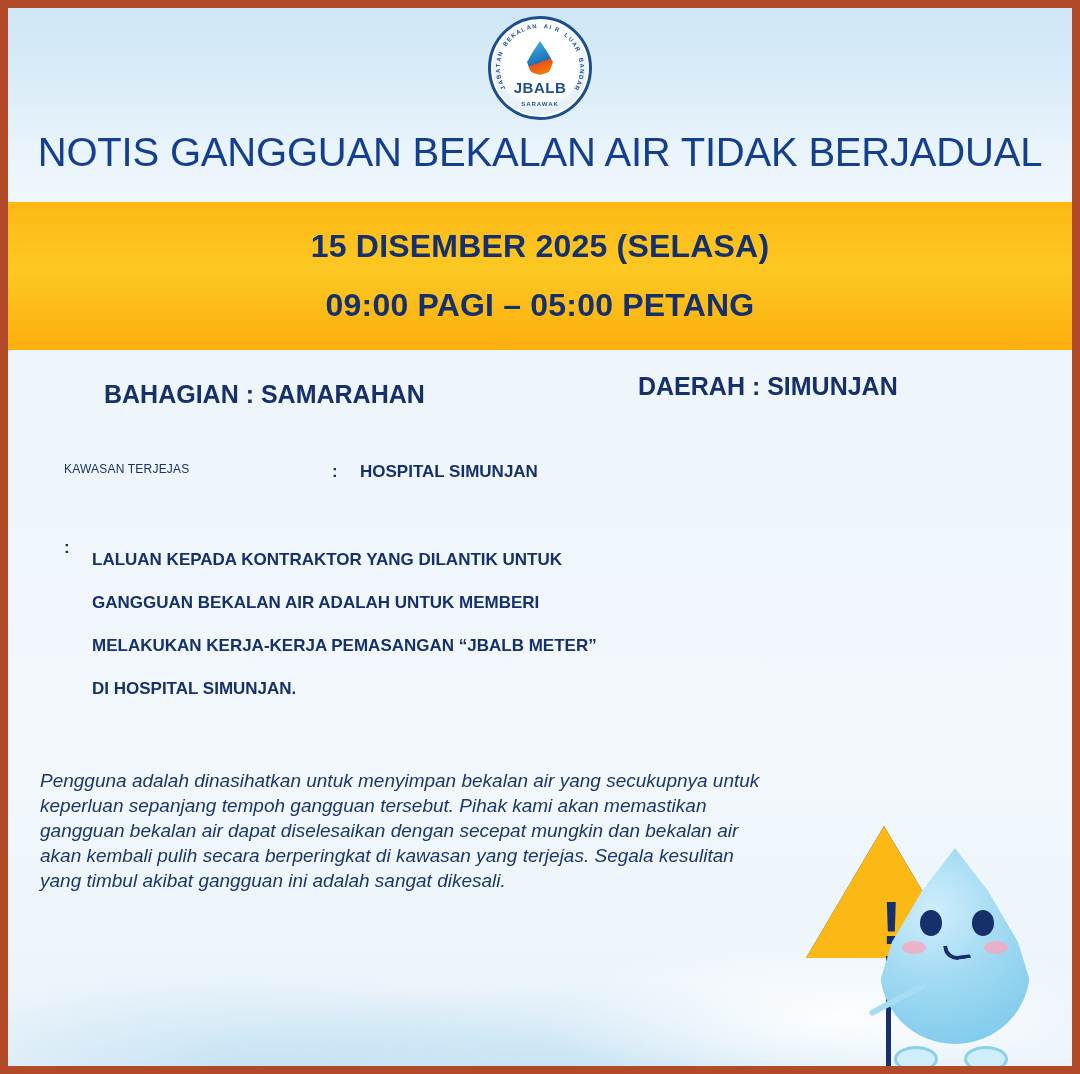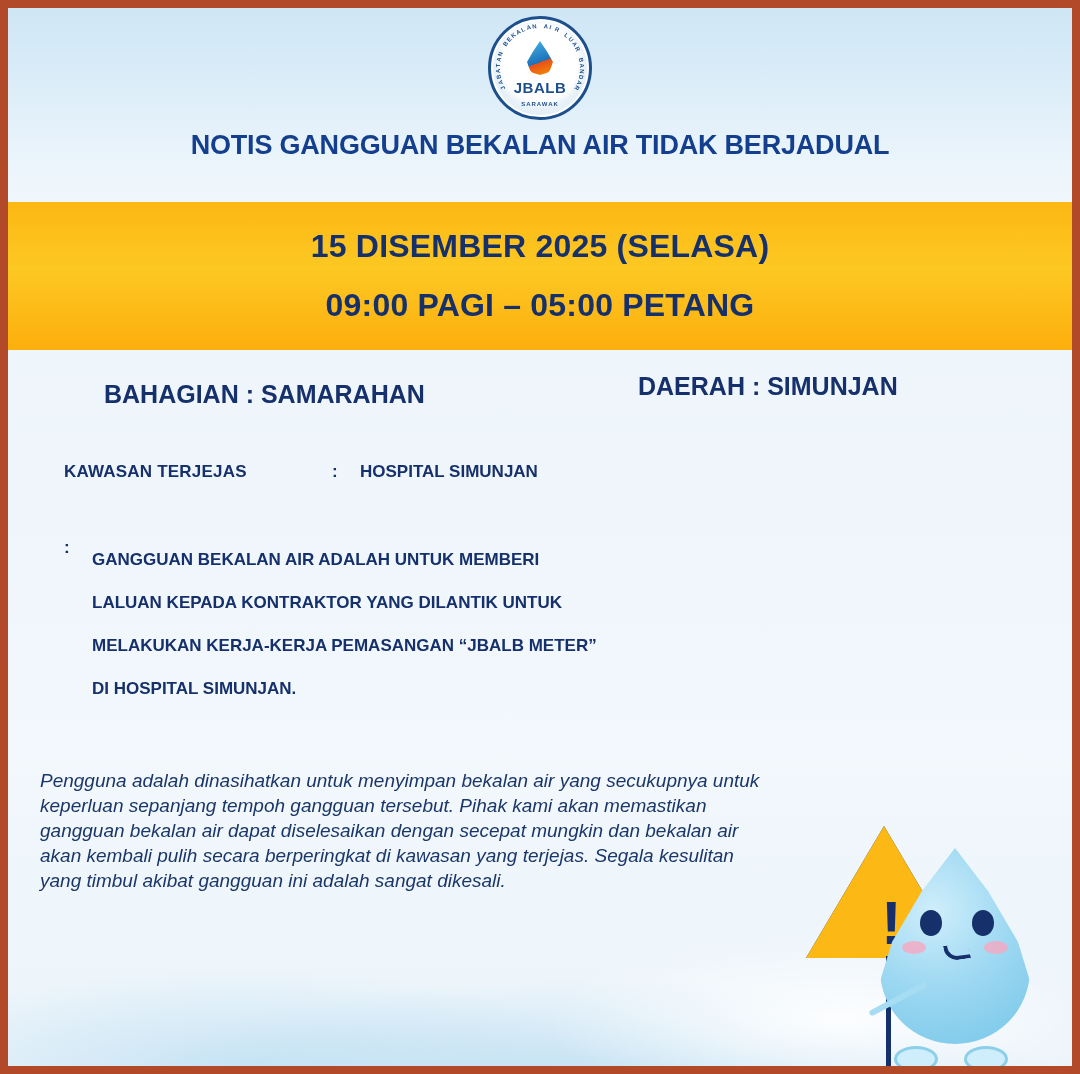--- a/index.html
+++ b/index.html
@@ -63,22 +63,22 @@
     position: absolute;
     left: 0; right: 0; bottom: 10px;
     text-align: center;
     font-size: 6px; font-weight: bold; color: #1d4f8c;
     letter-spacing: 1px;
   }
   .notice-title {
     position: absolute;
     left: 0; right: 0; top: 122px;
     text-align: center;
-    font-size: 27px;
-    font-weight: bold;
+    font-size: 40px;
+    font-weight: normal;
     color: #143f8f;
     letter-spacing: -0.2px;
   }
 
   
   .date-band {
     position: relative;
     height: 148px;
     background: linear-gradient(180deg, #fcb814 0%, #fdc823 45%, #fcae0d 100%);
     display: flex;
@@ -115,22 +115,22 @@
     font-size: 25px; font-weight: bold; color: #16306b;
   }
 
   .field {
     position: absolute;
     display: flex;
     align-items: flex-start;
   }
   .field .label {
     width: 268px;
-    font-size: 17px;
-    font-weight: bold;
+    font-size: 12px;
+    font-weight: normal;
     color: #16306b;
     letter-spacing: 0.2px;
   }
   .field .colon {
     width: 28px;
     font-size: 17px;
     font-weight: bold;
     color: #16306b;
   }
   .field .value {
@@ -326,22 +326,22 @@
 
     <div class="field" id="kawasan">
       <div class="label">KAWASAN TERJEJAS</div>
       <div class="colon">:</div>
       <div class="value">HOSPITAL SIMUNJAN</div>
     </div>
 
     <div class="field" id="huraian">
       <div class="colon">:</div>
       <div class="value">
+        <div>LALUAN KEPADA KONTRAKTOR YANG DILANTIK UNTUK</div>
         <div>GANGGUAN BEKALAN AIR ADALAH UNTUK MEMBERI</div>
-        <div>LALUAN KEPADA KONTRAKTOR YANG DILANTIK UNTUK</div>
         <div>MELAKUKAN KERJA-KERJA PEMASANGAN “JBALB METER”</div>
         <div>DI HOSPITAL SIMUNJAN.</div>
       </div>
     </div>
 
     <div class="advisory">Pengguna adalah dinasihatkan untuk menyimpan bekalan air yang secukupnya untuk keperluan sepanjang tempoh gangguan tersebut. Pihak kami akan memastikan gangguan bekalan air dapat diselesaikan dengan secepat mungkin dan bekalan air akan kembali pulih secara berperingkat di kawasan yang terjejas. Segala kesulitan yang timbul akibat gangguan ini adalah sangat dikesali.</div>
 
     <div class="warnsign">
       <div class="tri"></div>
       <div class="tri-inner"></div>

